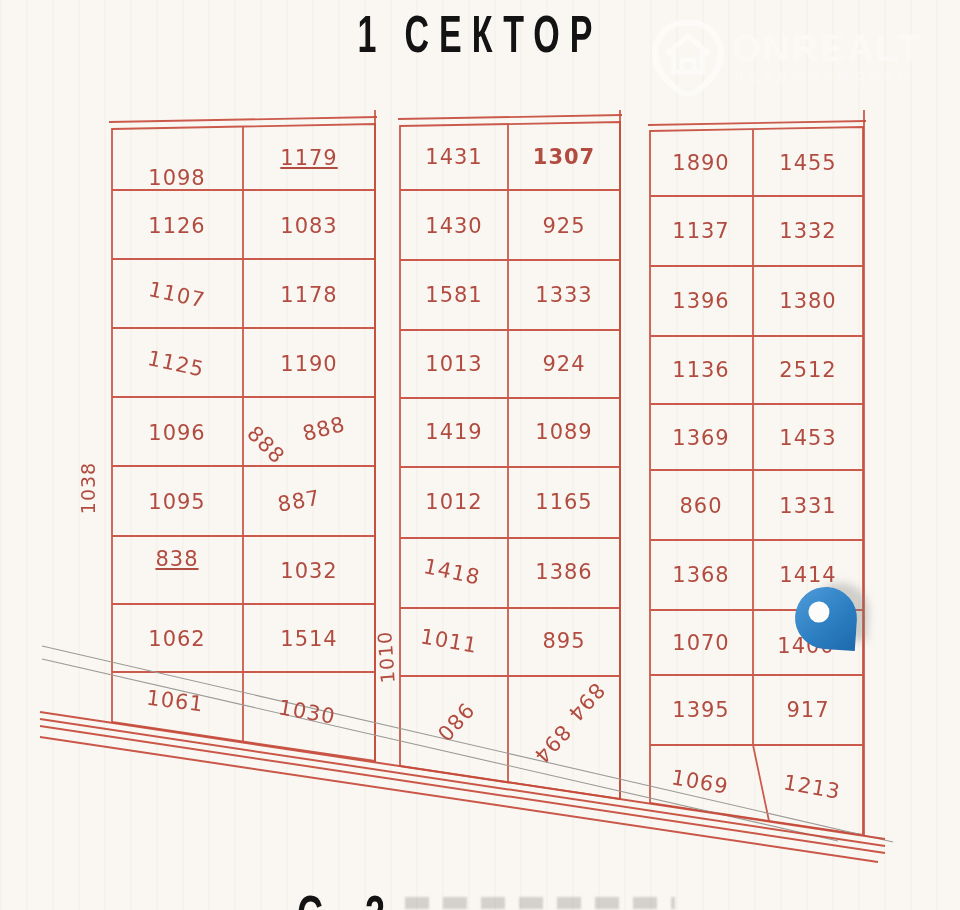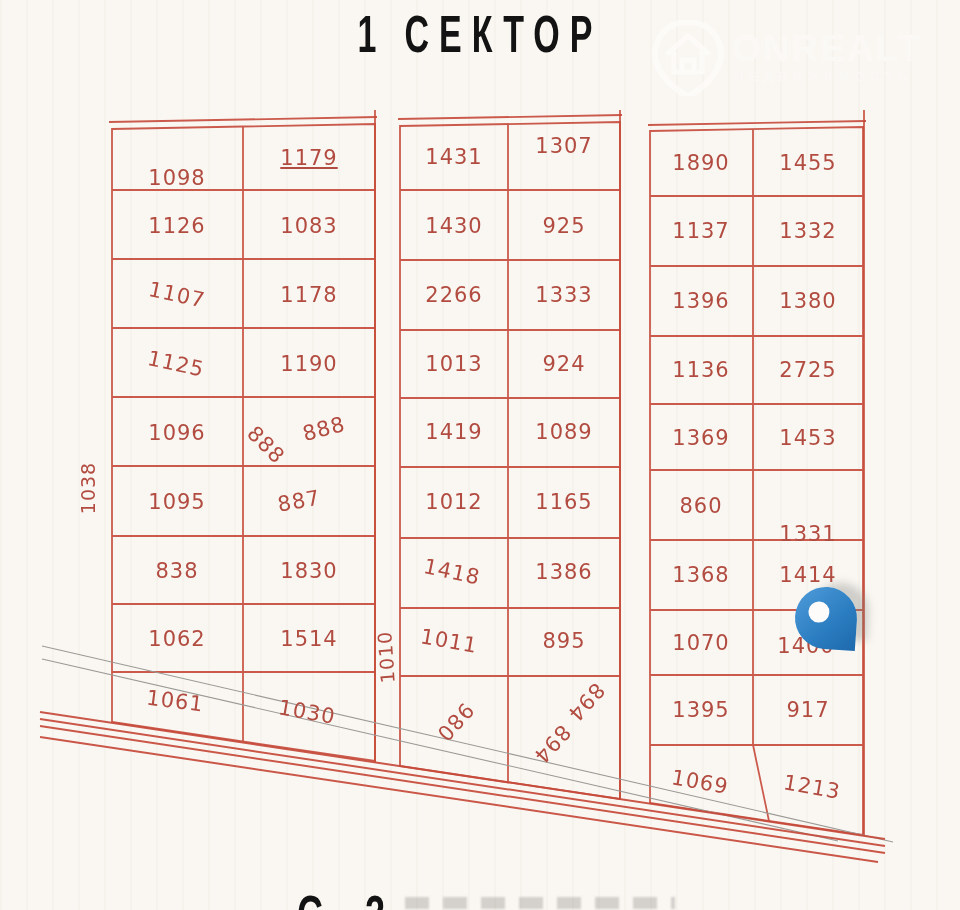--- a/index.html
+++ b/index.html
@@ -144,31 +144,31 @@
       <div class="plot-num" style="left: 309px; top: 226px; transform: translate(-50%, -50%) rotate(0deg);">1083</div>
       <div class="plot-num" style="left: 177px; top: 295px; transform: translate(-50%, -50%) rotate(12deg);">1107</div>
       <div class="plot-num" style="left: 309px; top: 295px; transform: translate(-50%, -50%) rotate(0deg);">1178</div>
       <div class="plot-num" style="left: 176px; top: 364px; transform: translate(-50%, -50%) rotate(12deg);">1125</div>
       <div class="plot-num" style="left: 309px; top: 364px; transform: translate(-50%, -50%) rotate(0deg);">1190</div>
       <div class="plot-num" style="left: 177px; top: 433px; transform: translate(-50%, -50%) rotate(0deg);">1096</div>
       <div class="plot-num" style="left: 266px; top: 445px; transform: translate(-50%, -50%) rotate(45deg);">888</div>
       <div class="plot-num" style="left: 324px; top: 429px; transform: translate(-50%, -50%) rotate(-15deg);">888</div>
       <div class="plot-num" style="left: 177px; top: 502px; transform: translate(-50%, -50%) rotate(0deg);">1095</div>
       <div class="plot-num" style="left: 299px; top: 501px; transform: translate(-50%, -50%) rotate(-10deg);">887</div>
-      <div class="plot-num" style="left: 177px; top: 571px; transform: translate(-50%, -50%) rotate(0deg);">838</div>
-      <div class="plot-num" style="left: 309px; top: 571px; transform: translate(-50%, -50%) rotate(0deg);">1830</div>
+      <div class="plot-num" style="left: 177px; top: 559px; transform: translate(-50%, -50%) rotate(0deg); text-decoration: underline;">838</div>
+      <div class="plot-num" style="left: 309px; top: 571px; transform: translate(-50%, -50%) rotate(0deg);">1032</div>
       <div class="plot-num" style="left: 177px; top: 639px; transform: translate(-50%, -50%) rotate(0deg);">1062</div>
       <div class="plot-num" style="left: 309px; top: 639px; transform: translate(-50%, -50%) rotate(0deg);">1514</div>
       <div class="plot-num" style="left: 175px; top: 701px; transform: translate(-50%, -50%) rotate(7deg);">1061</div>
       <div class="plot-num" style="left: 307px; top: 712px; transform: translate(-50%, -50%) rotate(10deg);">1030</div>
       <div class="plot-num" style="left: 454px; top: 157px; transform: translate(-50%, -50%) rotate(0deg);">1431</div>
-      <div class="plot-num" style="left: 564px; top: 146px; transform: translate(-50%, -50%) rotate(0deg);">1307</div>
+      <div class="plot-num" style="left: 564px; top: 157px; transform: translate(-50%, -50%) rotate(0deg); font-weight: bold;">1307</div>
       <div class="plot-num" style="left: 454px; top: 226px; transform: translate(-50%, -50%) rotate(0deg);">1430</div>
       <div class="plot-num" style="left: 564px; top: 226px; transform: translate(-50%, -50%) rotate(0deg);">925</div>
-      <div class="plot-num" style="left: 454px; top: 295px; transform: translate(-50%, -50%) rotate(0deg);">2266</div>
+      <div class="plot-num" style="left: 454px; top: 295px; transform: translate(-50%, -50%) rotate(0deg);">1581</div>
       <div class="plot-num" style="left: 564px; top: 295px; transform: translate(-50%, -50%) rotate(0deg);">1333</div>
       <div class="plot-num" style="left: 454px; top: 364px; transform: translate(-50%, -50%) rotate(0deg);">1013</div>
       <div class="plot-num" style="left: 564px; top: 364px; transform: translate(-50%, -50%) rotate(0deg);">924</div>
       <div class="plot-num" style="left: 454px; top: 432px; transform: translate(-50%, -50%) rotate(0deg);">1419</div>
       <div class="plot-num" style="left: 564px; top: 432px; transform: translate(-50%, -50%) rotate(0deg);">1089</div>
       <div class="plot-num" style="left: 454px; top: 502px; transform: translate(-50%, -50%) rotate(0deg);">1012</div>
       <div class="plot-num" style="left: 564px; top: 502px; transform: translate(-50%, -50%) rotate(0deg);">1165</div>
       <div class="plot-num" style="left: 452px; top: 572px; transform: translate(-50%, -50%) rotate(12deg);">1418</div>
       <div class="plot-num" style="left: 564px; top: 572px; transform: translate(-50%, -50%) rotate(0deg);">1386</div>
       <div class="plot-num" style="left: 449px; top: 641px; transform: translate(-50%, -50%) rotate(10deg);">1011</div>
@@ -176,25 +176,25 @@
       <div class="plot-num" style="left: 455px; top: 722px; transform: translate(-50%, -50%) rotate(132deg);">980</div>
       <div class="plot-num" style="left: 552px; top: 744px; transform: translate(-50%, -50%) rotate(132deg);">894</div>
       <div class="plot-num" style="left: 586px; top: 702px; transform: translate(-50%, -50%) rotate(132deg);">894</div>
       <div class="plot-num" style="left: 701px; top: 163px; transform: translate(-50%, -50%) rotate(0deg);">1890</div>
       <div class="plot-num" style="left: 808px; top: 163px; transform: translate(-50%, -50%) rotate(0deg);">1455</div>
       <div class="plot-num" style="left: 701px; top: 231px; transform: translate(-50%, -50%) rotate(0deg);">1137</div>
       <div class="plot-num" style="left: 808px; top: 231px; transform: translate(-50%, -50%) rotate(0deg);">1332</div>
       <div class="plot-num" style="left: 701px; top: 301px; transform: translate(-50%, -50%) rotate(0deg);">1396</div>
       <div class="plot-num" style="left: 808px; top: 301px; transform: translate(-50%, -50%) rotate(0deg);">1380</div>
       <div class="plot-num" style="left: 701px; top: 370px; transform: translate(-50%, -50%) rotate(0deg);">1136</div>
-      <div class="plot-num" style="left: 808px; top: 370px; transform: translate(-50%, -50%) rotate(0deg);">2725</div>
+      <div class="plot-num" style="left: 808px; top: 370px; transform: translate(-50%, -50%) rotate(0deg);">2512</div>
       <div class="plot-num" style="left: 701px; top: 438px; transform: translate(-50%, -50%) rotate(0deg);">1369</div>
       <div class="plot-num" style="left: 808px; top: 438px; transform: translate(-50%, -50%) rotate(0deg);">1453</div>
       <div class="plot-num" style="left: 701px; top: 506px; transform: translate(-50%, -50%) rotate(0deg);">860</div>
-      <div class="plot-num" style="left: 808px; top: 534px; transform: translate(-50%, -50%) rotate(0deg);">1331</div>
+      <div class="plot-num" style="left: 808px; top: 506px; transform: translate(-50%, -50%) rotate(0deg);">1331</div>
       <div class="plot-num" style="left: 701px; top: 575px; transform: translate(-50%, -50%) rotate(0deg);">1368</div>
       <div class="plot-num" style="left: 808px; top: 575px; transform: translate(-50%, -50%) rotate(0deg);">1414</div>
       <div class="plot-num" style="left: 701px; top: 643px; transform: translate(-50%, -50%) rotate(0deg);">1070</div>
       <div class="plot-num" style="left: 806px; top: 646px; transform: translate(-50%, -50%) rotate(0deg);">1400</div>
       <div class="plot-num" style="left: 701px; top: 710px; transform: translate(-50%, -50%) rotate(0deg);">1395</div>
       <div class="plot-num" style="left: 808px; top: 710px; transform: translate(-50%, -50%) rotate(0deg);">917</div>
       <div class="plot-num" style="left: 700px; top: 782px; transform: translate(-50%, -50%) rotate(10deg);">1069</div>
       <div class="plot-num" style="left: 812px; top: 787px; transform: translate(-50%, -50%) rotate(10deg);">1213</div>
       <div class="street-num" style="left: 88px; top: 488px; transform: translate(-50%, -50%) rotate(-90deg);">1038</div>
       <div class="street-num" style="left: 386px; top: 657px; transform: translate(-50%, -50%) rotate(-94deg);">1010</div>

